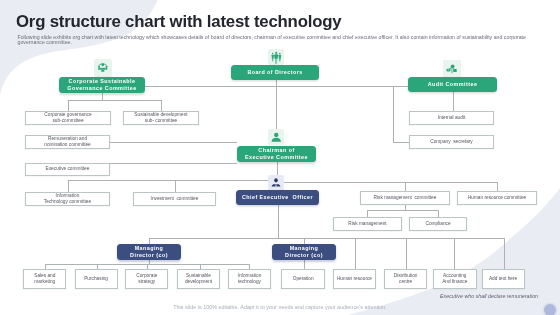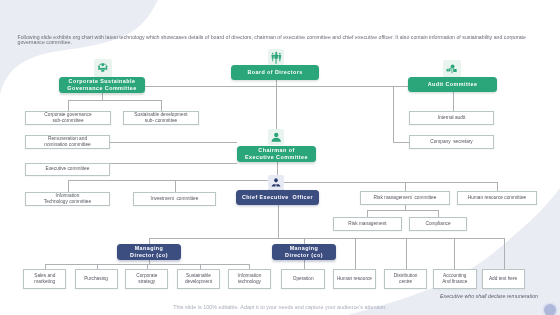--- a/index.html
+++ b/index.html
@@ -26,20 +26,21 @@
   .dot{position:absolute;border-radius:50%;background:#9aa7d2;opacity:.75;box-shadow:0 0 0 1.6px rgba(190,200,230,.45);}
 </style>
 </head>
 <body>
 
 <div class="slide">
   <svg class="bgshape" viewBox="0 0 560 315" preserveAspectRatio="none">
     <path d="M158,0 C146,22 138,40 72,49 C36,54 9,60 0,94 L0,315 L348,315 C398,301 455,286 497,250 C524,227 542,212 560,188 L560,0 Z" fill="#ffffff"></path>
   </svg>
 
+  <h1>Org structure chart with latest technology</h1>
   <div class="sub">Following slide exhibits org chart with latest technology which showcases details of board of directors, chairman of executive committee and chief executive officer. It also contain information of sustainability and corporate governance committee.</div>
 
   <div id="chart">
       <div class="ln" style="left: 145px; top: 86px; width: 307.5px; height: 0.6px;"></div>
       <div class="ln" style="left: 276px; top: 80px; height: 6px; width: 0.6px;"></div>
       <div class="ln" style="left: 452.5px; top: 86px; height: 25px; width: 0.6px;"></div>
       <div class="ln" style="left: 102px; top: 93px; height: 7px; width: 0.6px;"></div>
       <div class="ln" style="left: 68px; top: 100px; width: 93px; height: 0.6px;"></div>
       <div class="ln" style="left: 68px; top: 100px; height: 11px; width: 0.6px;"></div>
       <div class="ln" style="left: 161px; top: 100px; height: 11px; width: 0.6px;"></div>

